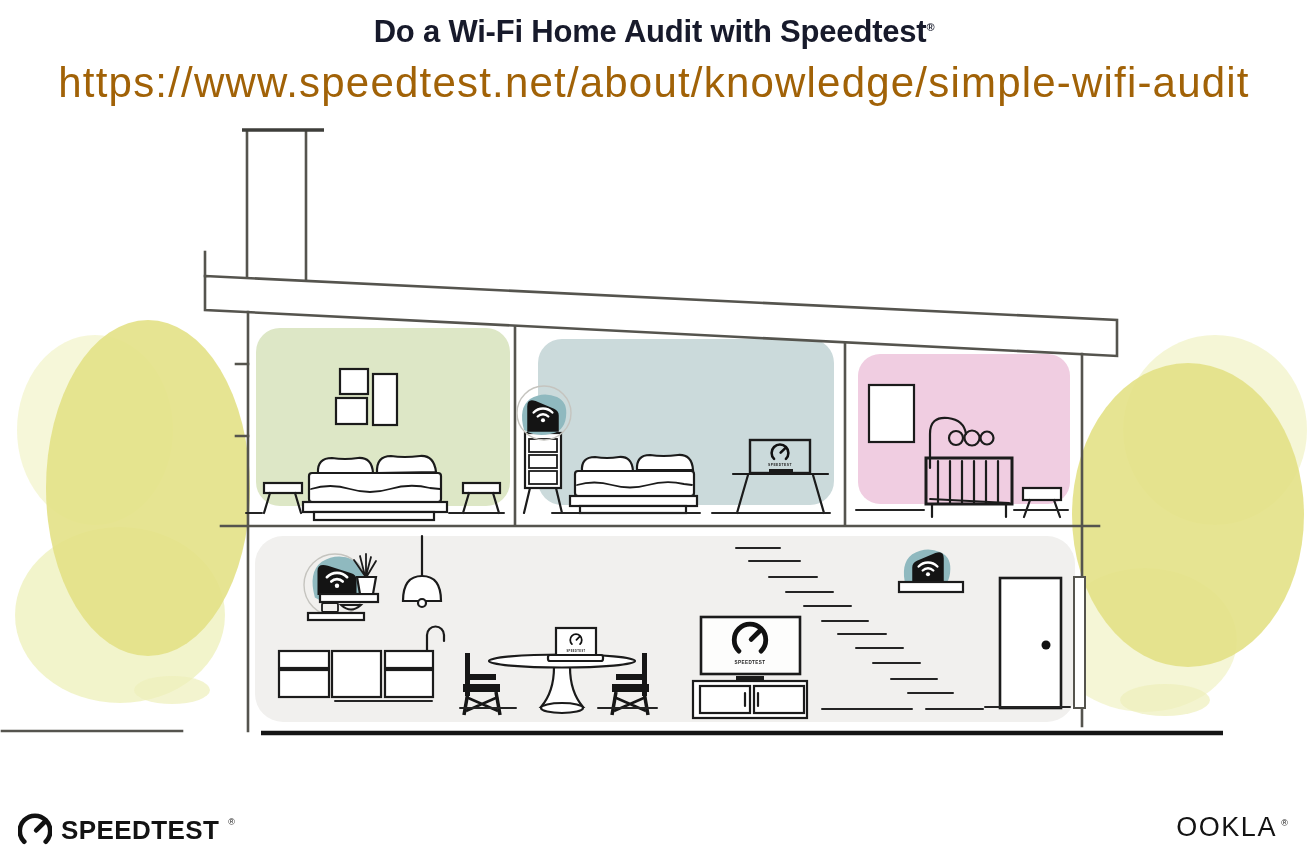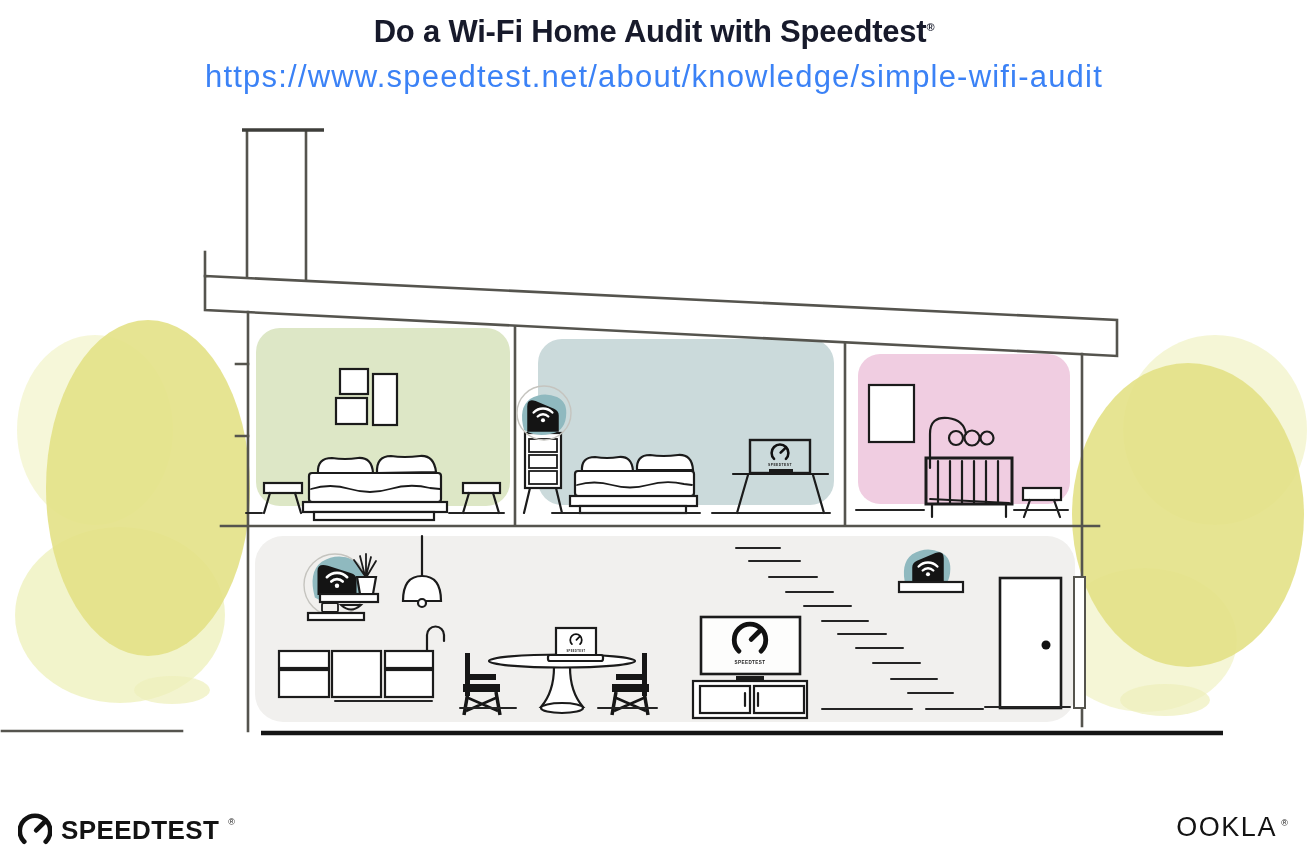--- a/index.html
+++ b/index.html
@@ -1,21 +1,21 @@
 <!DOCTYPE html>
 <html><head>
 <meta charset="utf-8">
 <style>
   html,body{margin:0;padding:0;background:#ffffff;}
   body{width:1308px;height:861px;position:relative;overflow:hidden;
        font-family:"Liberation Sans",sans-serif;}
   .header{position:absolute;top:14px;left:0;width:1308px;text-align:center;}
   .title{font-size:31px;font-weight:bold;color:#171a2b;letter-spacing:-0.2px;}
   .title sup{font-size:11px;vertical-align:super;}
-  .url{margin-top:9px;font-size:31px;font-weight:400;color:#3b82f6;letter-spacing:1.2px;}
+  .url{margin-top:9px;font-size:42px;font-weight:400;color:#a16207;letter-spacing:1.2px;}
   .stage{position:absolute;top:0;left:0;}
   .footer-left{position:absolute;left:18px;bottom:14px;display:flex;align-items:center;gap:9px;}
   .st-word{font-size:26px;font-weight:bold;color:#131313;letter-spacing:0.4px;}
   .st-reg{font-size:9px;color:#131313;vertical-align:top;position:relative;top:-8px;}
   .footer-right{position:absolute;right:20px;bottom:18px;}
   .ookla-word{font-size:27px;font-weight:500;color:#131313;letter-spacing:1.5px;text-align:center;}
   .ookla-reg{font-size:9px;color:#131313;position:relative;top:-10px;}
   svg text{font-family:"Liberation Sans",sans-serif;}
   .ln{stroke:#1b1b1b;fill:none;stroke-width:2.2;stroke-linecap:round;}
   .lnf{stroke:#1b1b1b;fill:#ffffff;stroke-width:2.2;}

